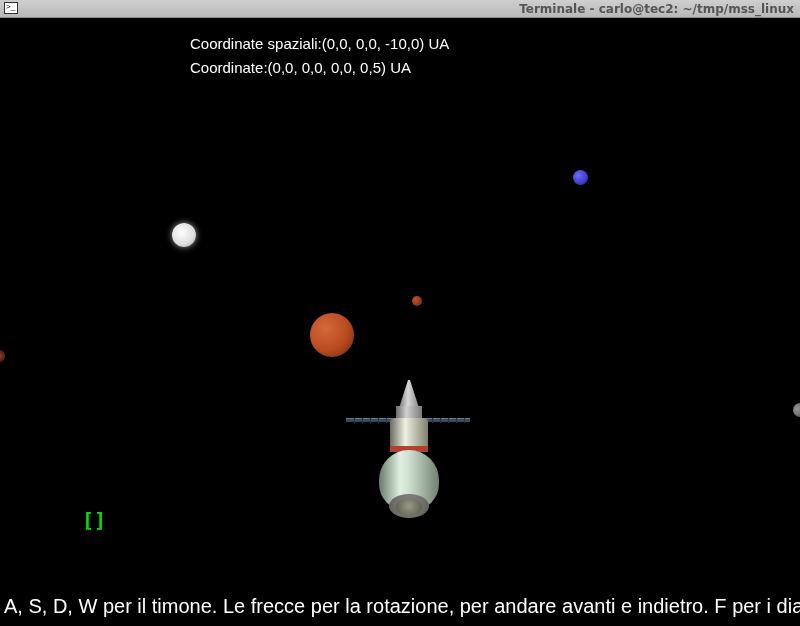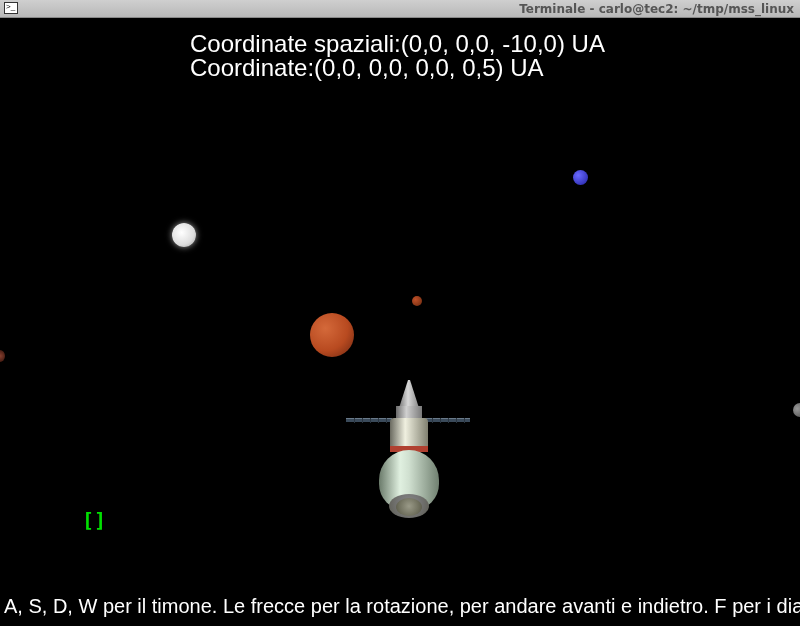--- a/index.html
+++ b/index.html
@@ -49,21 +49,21 @@
     height: 608px; 
     background: #000; 
     overflow: hidden;
   }
   
   .hud-text {
     position: absolute;
     top: 14px;
     left: 190px;
     color: #fff;
-    font-size: 24px;
+    font-size: 15px;
     line-height: 24px;
     font-family: Arial, sans-serif;
   }
   .hud-line { white-space: nowrap; }
   
   .help-bar {
     position: absolute;
     bottom: 8px;
     left: 4px;
     color: #fff;

